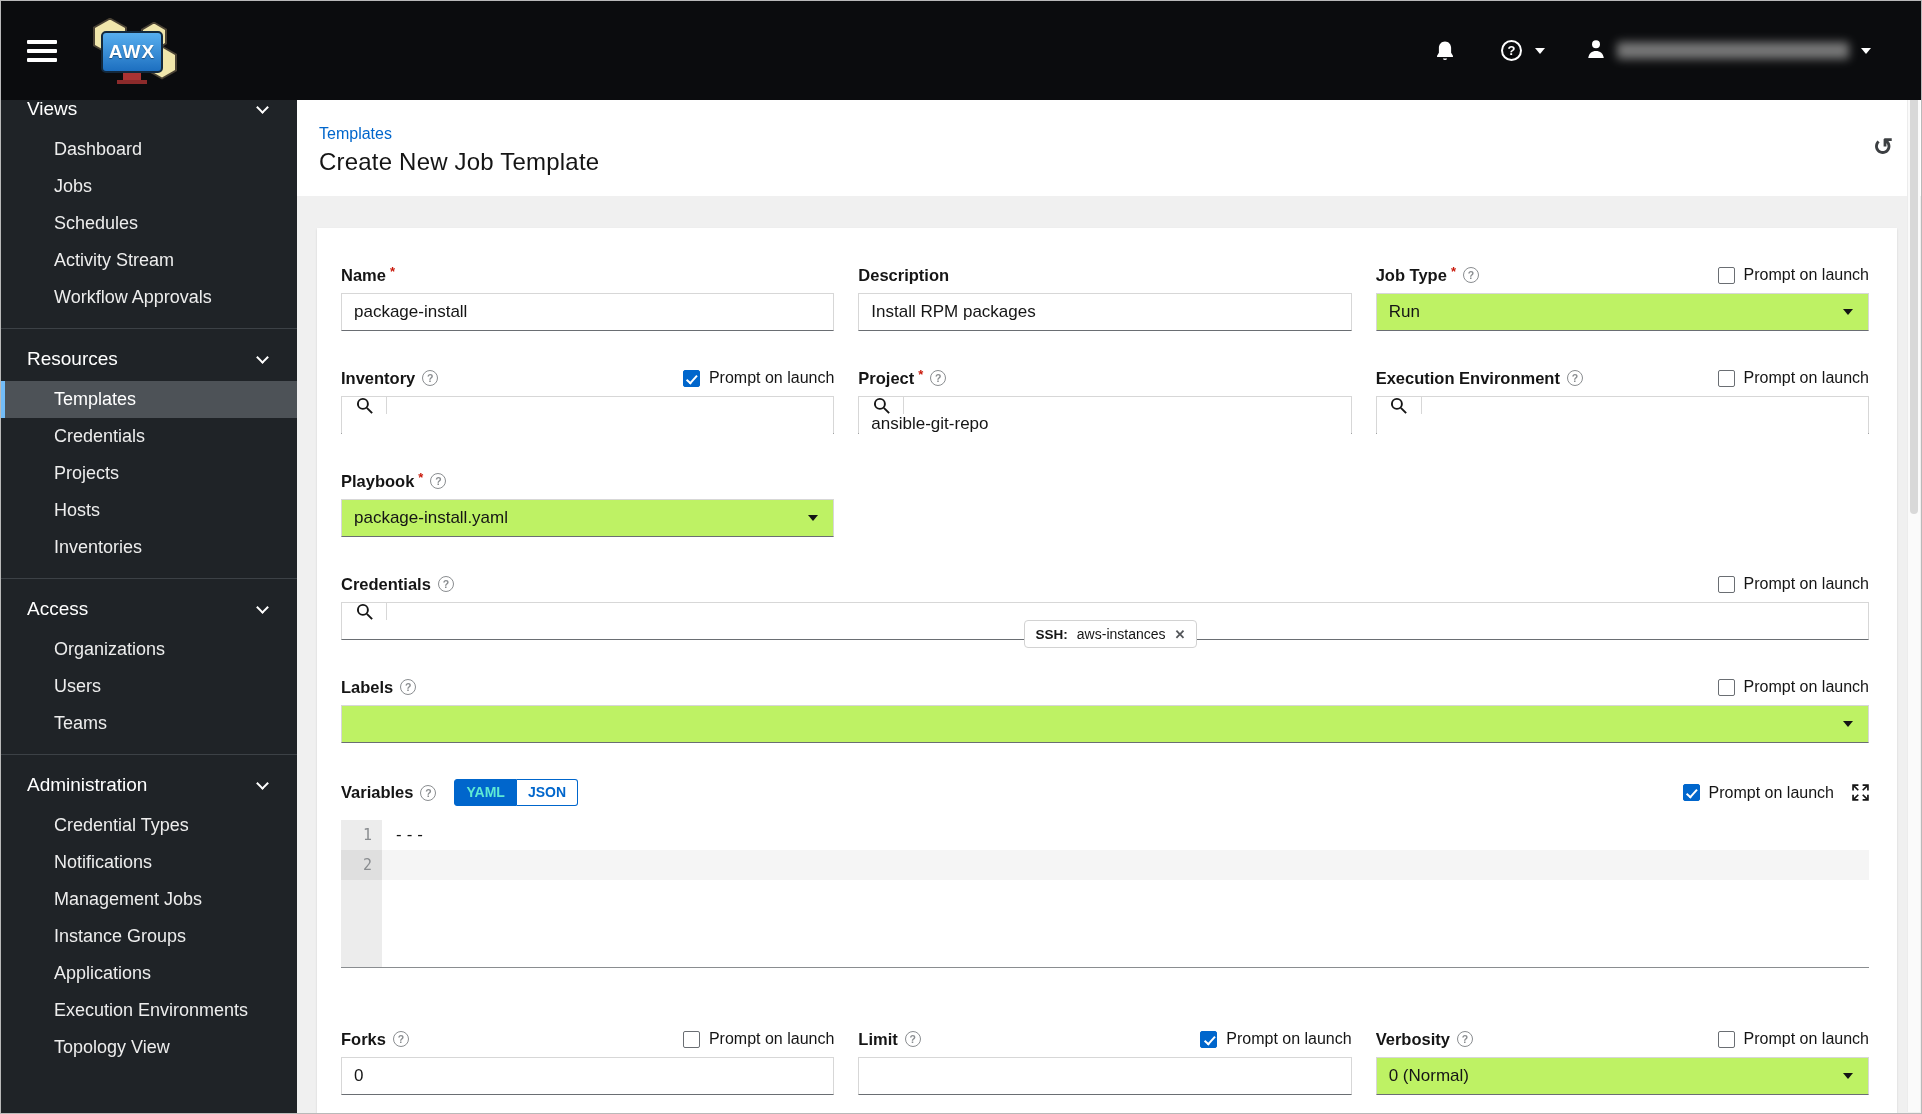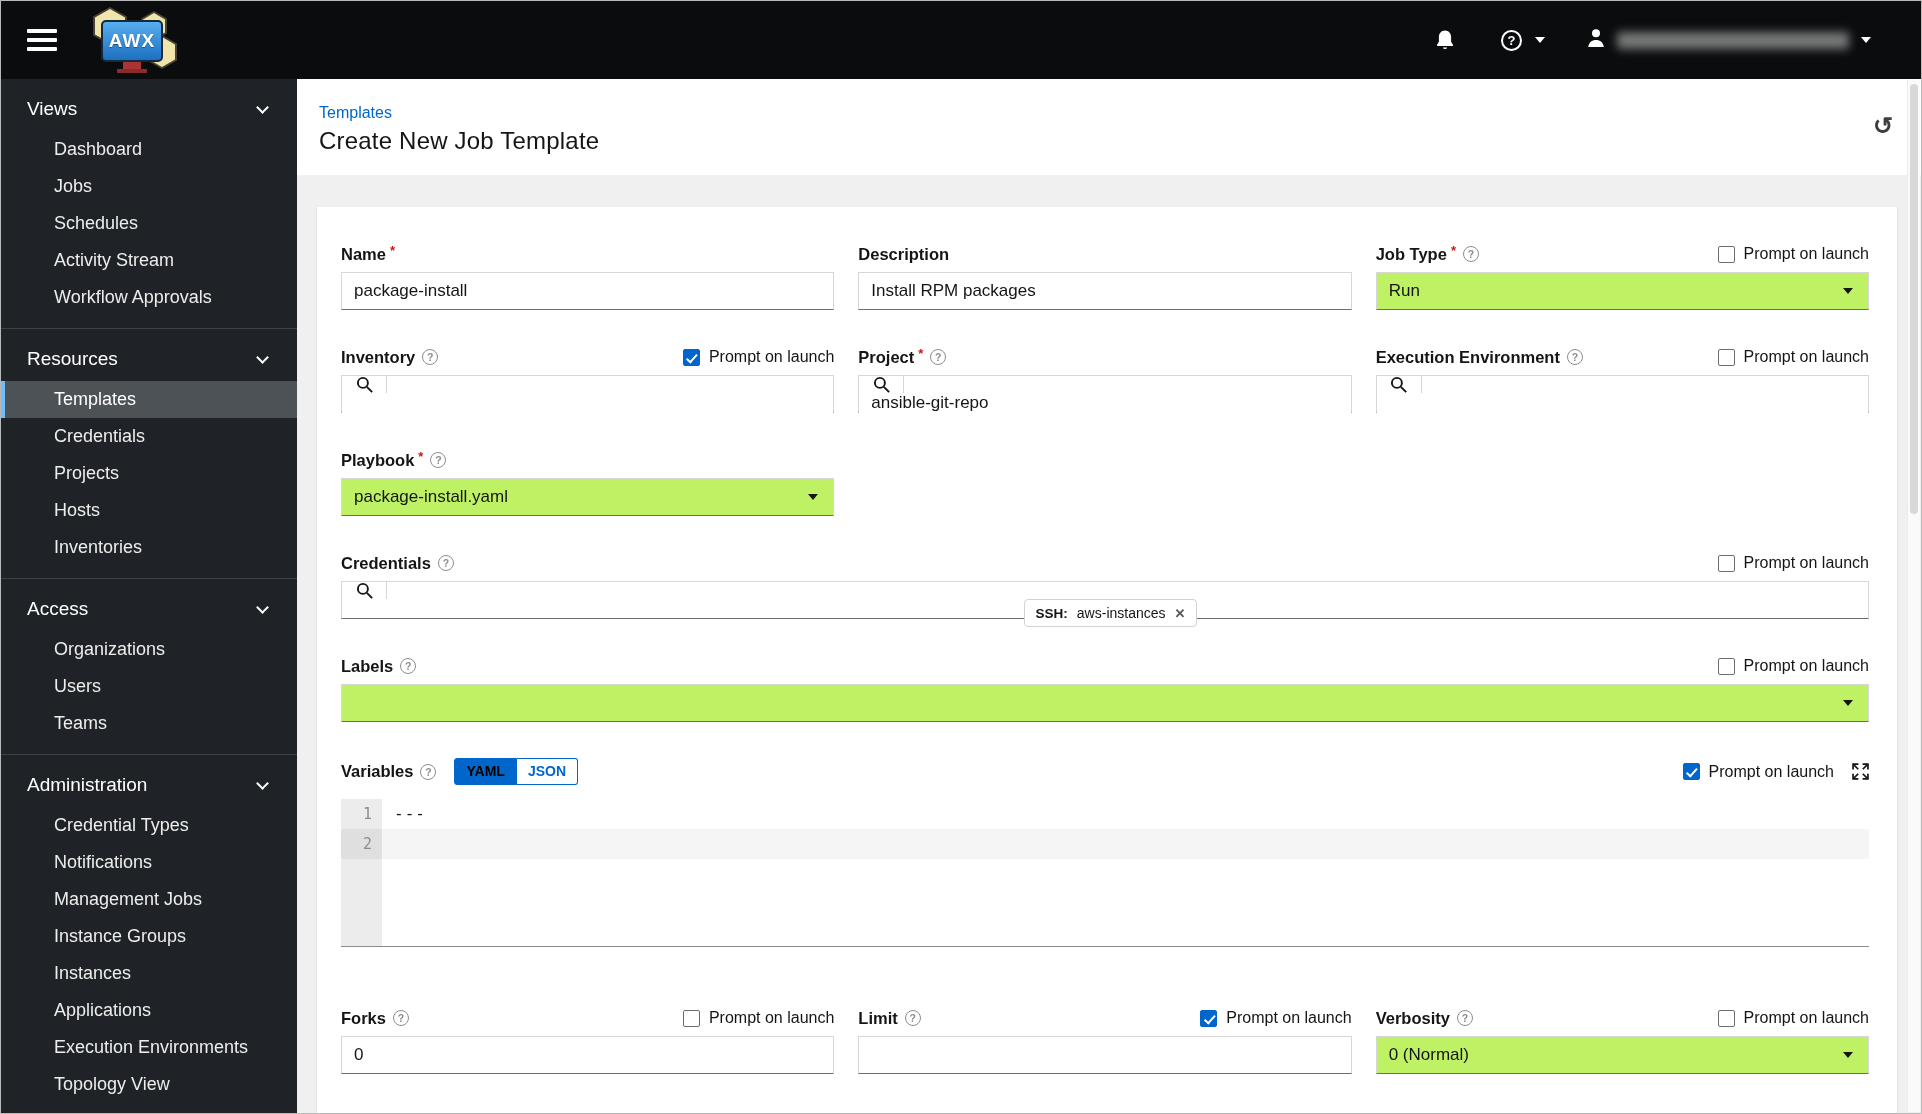--- a/index.html
+++ b/index.html
@@ -3,21 +3,21 @@
 <meta charset="utf-8">
 <style>
   * { box-sizing: border-box; margin: 0; padding: 0; }
   html,body { width:1922px; height:1114px; }
   body {
     font-family: "Liberation Sans", "DejaVu Sans", sans-serif;
     background:#f0f0f0; overflow:hidden; position:relative;
     border:1px solid #b9b9b9;
   }
   
-  .topbar { height:78px; background:#0b0c0e; display:flex; align-items:center; position:relative; z-index:5;text-decoration:underline; }
+  .topbar { height:99px; background:#0b0c0e; display:flex; align-items:center; position:relative; z-index:5;text-decoration:underline; }
   .hamburger { margin-left:26px; width:30px; height:22px; display:flex; flex-direction:column; justify-content:space-between; background:none; border:none; cursor:pointer; }
   .hamburger span { display:block; height:4px; background:#fff; border-radius:1px; }
   .logo { margin-left:28px; position:relative; width:96px; height:66px; cursor:pointer; }
   .hexo { position:absolute; clip-path:polygon(50% 0,100% 25%,100% 75%,50% 100%,0 75%,0 25%); background:#4a4234; }
   .hexo::after { content:""; position:absolute; inset:2px; clip-path:polygon(50% 0,100% 25%,100% 75%,50% 100%,0 75%,0 25%); background:#f0e6ab; }
   .hex1 { left:8px; top:0; width:34px; height:38px; }
   .hex2 { left:56px; top:4px; width:26px; height:30px; }
   .hex3 { left:62px; top:28px; width:30px; height:34px; }
   .monitor { position:absolute; left:16px; top:13px; width:62px; height:42px; border:2px solid #13293d;
     background:linear-gradient(#57aeee,#1d6fc0); border-radius:5px; display:flex; align-items:center; justify-content:center;
@@ -79,21 +79,21 @@
   .sbtn { width:45px; align-self:stretch; border:none; border-right:1px solid #d7d7d7; background:#fff;
     display:flex; align-items:center; justify-content:center; cursor:pointer; }
   .sgroup .tinput { border:none; height:36px; flex:1; }
   .chip { display:inline-flex; align-items:center; gap:9px; border:1px solid #d2d2d2; border-radius:4px;
     background:#fff; padding:5px 11px; margin-left:11px; font-size:14px; color:#151515; }
   .chip-type { font-weight:700; font-size:13.5px; }
   .chip-x { border:none; background:none; color:#53565a; font-weight:700; font-size:13px; cursor:pointer; padding:0; }
 
   .fmt { display:inline-flex; margin-left:18px; }
   .fmt-btn { font-size:14px; font-weight:700; padding:4px 11px; border:1px solid #0066cc; cursor:pointer; line-height:17px; }
-  .fmt-btn.active { background:#0066cc; color:#000000; border-radius:3px 0 0 3px; }
+  .fmt-btn.active { background:#0066cc; color:#5eead4; border-radius:3px 0 0 3px; }
   .fmt-btn.inactive { background:#fff; color:#0066cc; border-left:none; border-radius:0 3px 3px 0; }
   .expand-btn { background:none; border:none; cursor:pointer; margin-left:18px; display:flex; align-items:center; }
 
   .editor { margin-top:14px; display:flex; height:148px; border-bottom:1px solid #8a8d90; background:#fff;
     font-family:"DejaVu Sans Mono", monospace; cursor:text; }
   .gutter { width:41px; background:#ececec; color:#8a8d90; font-size:15px; text-align:right; }
   .gnum { height:30px; line-height:30px; padding-right:10px; }
   .gnum.active { background:#dfdfdf; }
   .code { flex:1; font-size:16px; color:#151515; }
   .cline { height:30px; line-height:30px; padding-left:12px; letter-spacing:1px; }
@@ -182,21 +182,20 @@
   </div>
   <div class="nav-section">
     <div class="nav-header">
       <span>Administration</span>
         <span class="chev"></span>
     </div>
     <div class="nav-item">Credential Types</div>
     <div class="nav-item">Notifications</div>
     <div class="nav-item">Management Jobs</div>
     <div class="nav-item">Instance Groups</div>
-    <div class="nav-item">Instances</div>
     <div class="nav-item">Applications</div>
     <div class="nav-item">Execution Environments</div>
     <div class="nav-item">Topology View</div>
   </div>
 </nav>
 
 <div class="main">
   <div class="page-header">
     <div class="breadcrumb">
       <a>Templates</a>

